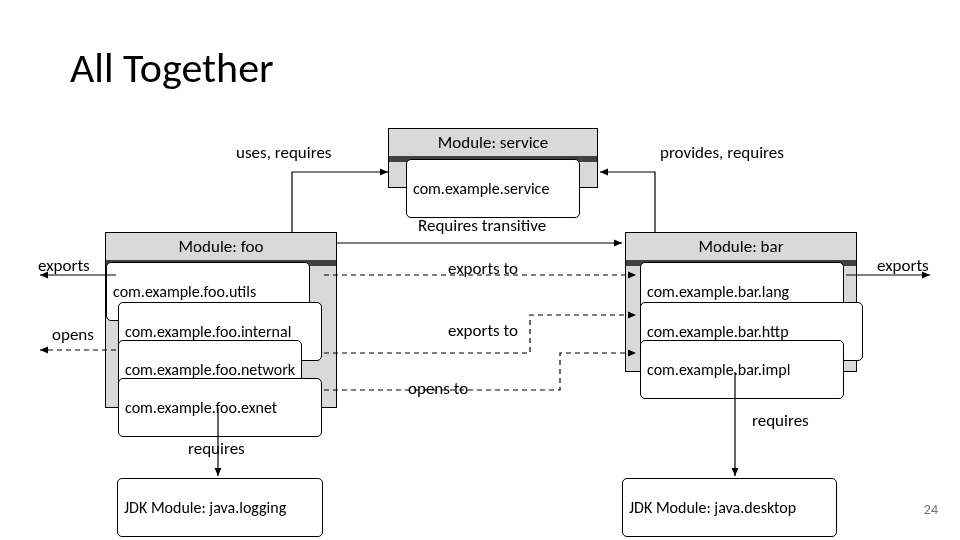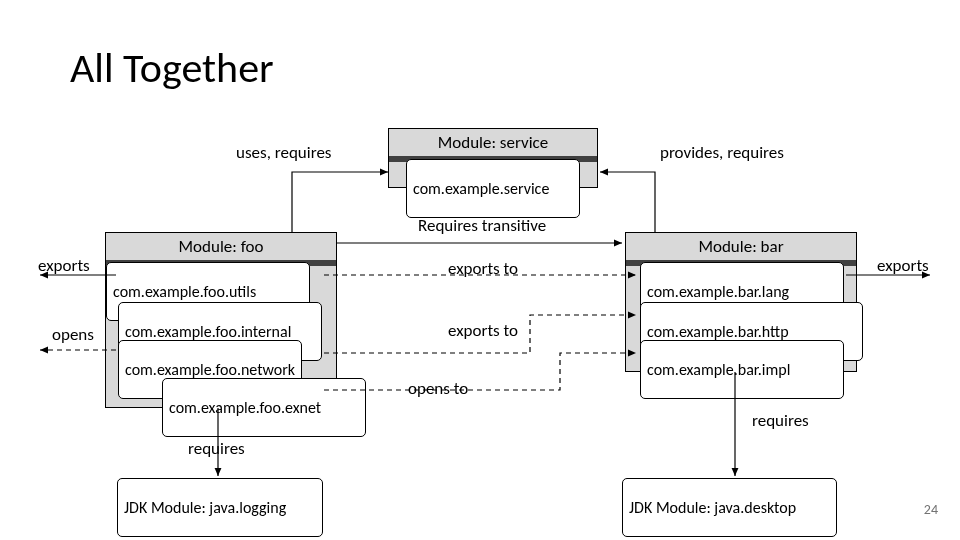--- a/index.html
+++ b/index.html
@@ -70,21 +70,21 @@
 <div class="label" style="left:236px; top:142px;">uses, requires</div>
 <div class="label" style="left:660px; top:142px;">provides, requires</div>
 <div class="label" style="left:418px; top:215px;">Requires transitive</div>
 
 <div class="module-box" style="left:105px; top:232px; width:232px; height:176px;">
   <div class="module-title">Module: foo</div>
 </div>
 <div class="pkg" style="left:106px; top:262px; width:204px;">com.example.foo.utils</div>
 <div class="pkg" style="left:118px; top:302px; width:204px;">com.example.foo.internal</div>
 <div class="pkg" style="left:118px; top:340px; width:184px;">com.example.foo.network</div>
-<div class="pkg" style="left:118px; top:378px; width:204px;margin-left:44px;">com.example.foo.exnet</div>
+<div class="pkg" style="left:118px; top:378px; width:204px;">com.example.foo.exnet</div>
 
 <div class="module-box" style="left:625px; top:232px; width:232px; height:140px;">
   <div class="module-title">Module: bar</div>
 </div>
 <div class="pkg" style="left:640px; top:262px; width:204px;">com.example.bar.lang</div>
 <div class="pkg" style="left:640px; top:302px; width:223px;">com.example.bar.http</div>
 <div class="pkg" style="left:640px; top:340px; width:204px;">com.example.bar.impl</div>
 
 <div class="label" style="left:38px; top:255px;">exports</div>
 <div class="label" style="left:52px; top:324px;">opens</div>

